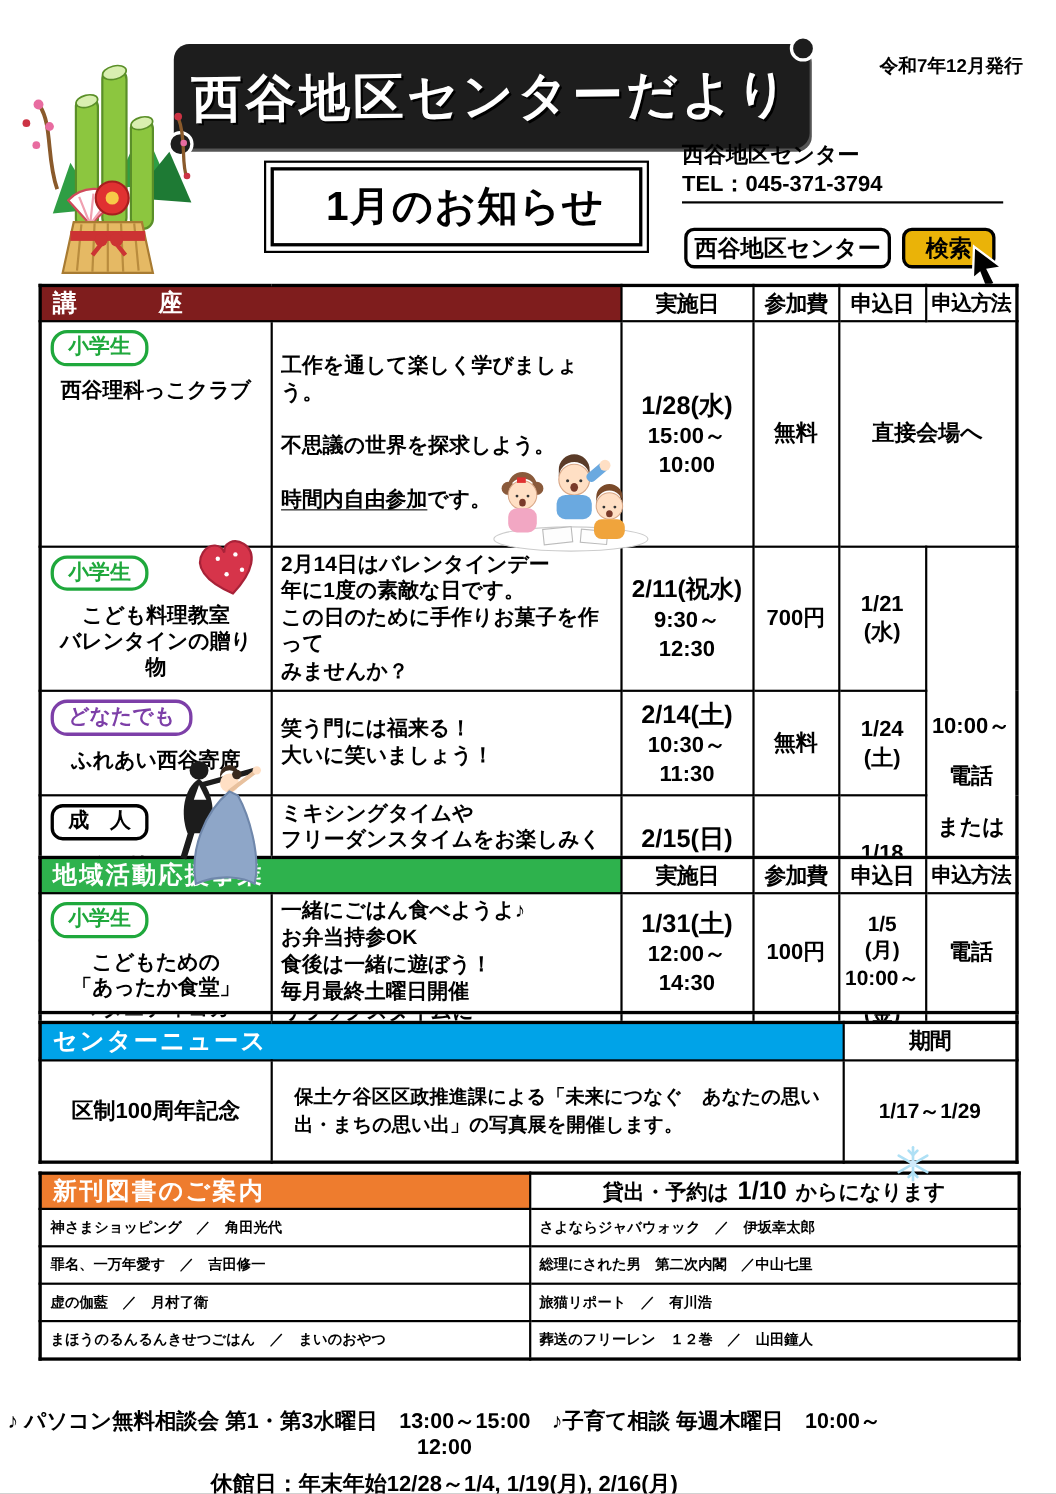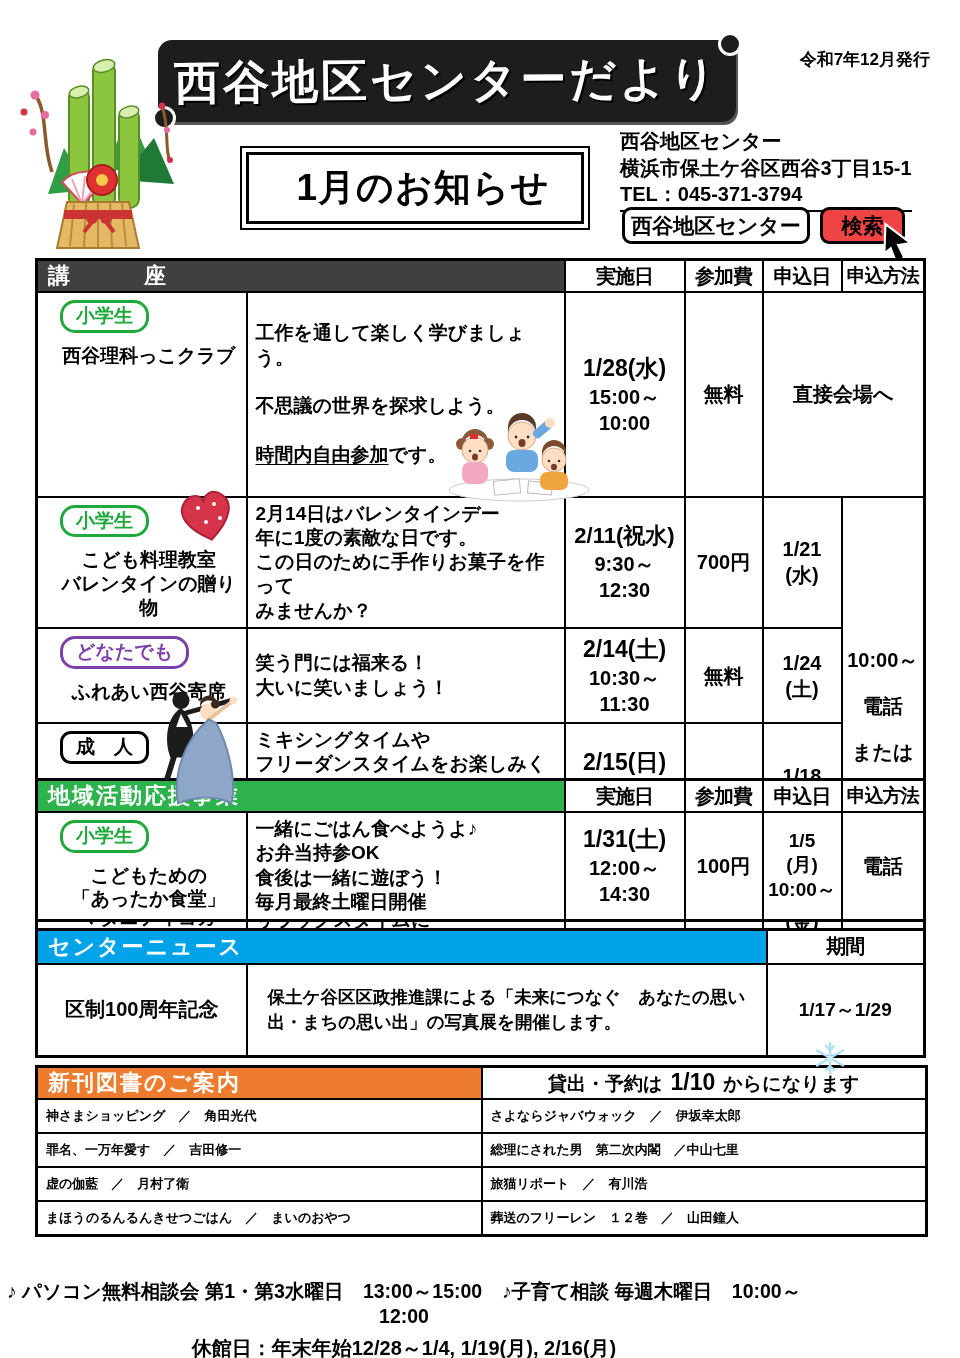--- a/index.html
+++ b/index.html
@@ -2,44 +2,44 @@
 <html><head>
 <meta charset="utf-8">
 <style>
   * { margin:0; padding:0; box-sizing:border-box; }
   html,body { background:#888; }
   body { font-family:"Liberation Sans","DejaVu Sans",sans-serif; }
   .page { position:relative; width:960px; height:1358px; background:#fff; margin:0 auto; overflow:hidden; color:#000; }
 
   
   .issue-date { position:absolute; top:48px; right:30px; font-size:17px; font-weight:600; }
-  .banner { position:absolute; left:158px; top:40px; width:578px; height:82px; background:#1d1d1d; border-radius:14px; display:flex; align-items:center; justify-content:center; box-shadow:2px 3px 0 #555; }
+  .banner { position:absolute; left:158px; top:40px; width:578px; height:95px; background:#1d1d1d; border-radius:14px; display:flex; align-items:center; justify-content:center; box-shadow:2px 3px 0 #555; }
   .banner::before { content:""; position:absolute; right:-6px; top:-8px; width:18px; height:18px; background:#1d1d1d; border-radius:50%; border:3px solid #fff; }
   .banner::after { content:""; position:absolute; left:-6px; bottom:-8px; width:18px; height:18px; background:#1d1d1d; border-radius:50%; border:3px solid #fff; }
   .banner-text { color:#fff; font-size:46px; font-weight:bold; letter-spacing:3px; transform:rotate(-0.6deg); text-shadow:2px 2px 0 #000; }
   .notice-box { position:absolute; left:240px; top:146px; width:350px; height:84px; border:2px solid #000; padding:4px; background:#fff; }
   .notice-box-inner { width:100%; height:100%; border:3px solid #000; display:flex; align-items:center; justify-content:center;padding-left:16px; }
   .notice-title { font-size:37px; font-weight:bold; letter-spacing:1px; }
   .contact { position:absolute; left:620px; top:128px; width:292px; font-size:20px; font-weight:600; line-height:1.33; border-bottom:2px solid #000; padding-bottom:2px; }
   .searchwrap { position:absolute; left:622px; top:207px; display:flex; gap:10px; }
   .searchbox { width:188px; height:37px; border:3px solid #000; border-radius:9px; display:flex; align-items:center; justify-content:center; font-size:21px; font-weight:bold; background:#fff; }
-  .searchbtn { position:relative; width:85px; height:37px; border:3px solid #000; border-radius:9px; display:flex; align-items:center; justify-content:center; font-size:21px; font-weight:bold; background:#ef4444; }
+  .searchbtn { position:relative; width:85px; height:37px; border:3px solid #000; border-radius:9px; display:flex; align-items:center; justify-content:center; font-size:21px; font-weight:bold; background:#eab308; }
   .cursor-arrow { position:absolute; right:-16px; bottom:-22px; }
 
   
   table { position:absolute; left:35px; border-collapse:collapse; table-layout:fixed; background:#fff; }
   td { border:2px solid #000; overflow:visible; }
   table { border:3px solid #000; }
   .sec-hdr { color:#fff; font-size:22px; font-weight:bold; text-align:left; padding-left:10px; letter-spacing:2px; }
-  .hdr-pink { background:#404040; }
+  .hdr-pink { background:#7f1d1d; }
   .hdr-green { background:#2eb24d; }
   .hdr-cyan { background:#00a3e8; }
   .hdr-orange { background:#ee7c2e; }
   .col-hdr { font-size:20px; font-weight:bold; text-align:center; letter-spacing:-1px; }
-  .cell-title { position:relative; vertical-align:top; padding:7px 0 0 22px; }
+  .cell-title { position:relative; vertical-align:top; padding:7px 0 0 8px; }
   .badge { display:inline-block; border:3px solid #000; border-radius:15px; padding:1px 13px; font-weight:bold; font-size:19px; background:#fff; line-height:1.3; }
   .badge.green  { color:#1fa83c; border-color:#1fa83c; }
   .badge.purple { color:#7d3fa8; border-color:#7d3fa8; }
   .badge.blue   { color:#0d6fd1; border-color:#0d6fd1; }
   .badge.black  { color:#000; border-color:#000; border-radius:11px; }
   .name { margin-top:11px; text-align:center; font-size:19px; font-weight:bold; white-space:pre-line; line-height:1.25; padding-right:8px; }
   .cell-desc { position:relative; vertical-align:middle; font-size:19px; font-weight:bold; line-height:1.28; padding:4px 8px; white-space:pre-line; }
   .cell-date { text-align:center; vertical-align:middle; font-weight:bold; }
   .d-main { font-size:23px; }
   .d-sub { font-size:20px; white-space:pre-line; line-height:1.3; }
@@ -106,21 +106,20 @@
   </div>
 
   <div class="notice-box">
     <div class="notice-box-inner">
       <span class="notice-title">1月のお知らせ</span>
     </div>
   </div>
 
   <div class="contact">
     <div>西谷地区センター</div>
-    <div>横浜市保土ケ谷区西谷3丁目15-1</div>
     <div>TEL：045-371-3794</div>
   </div>
 
   <div class="searchwrap">
     <div class="searchbox">西谷地区センター</div>
     <div class="searchbtn">
       <span>検索</span>
       <svg class="cursor-arrow" width="42" height="42" viewBox="0 0 40 40">
         <path d="M9 3 L33 21 L21 23 L27 35 L19 39 L14 26 L8 31 Z" fill="#000" stroke="#fff" stroke-width="2"></path>
       </svg>

